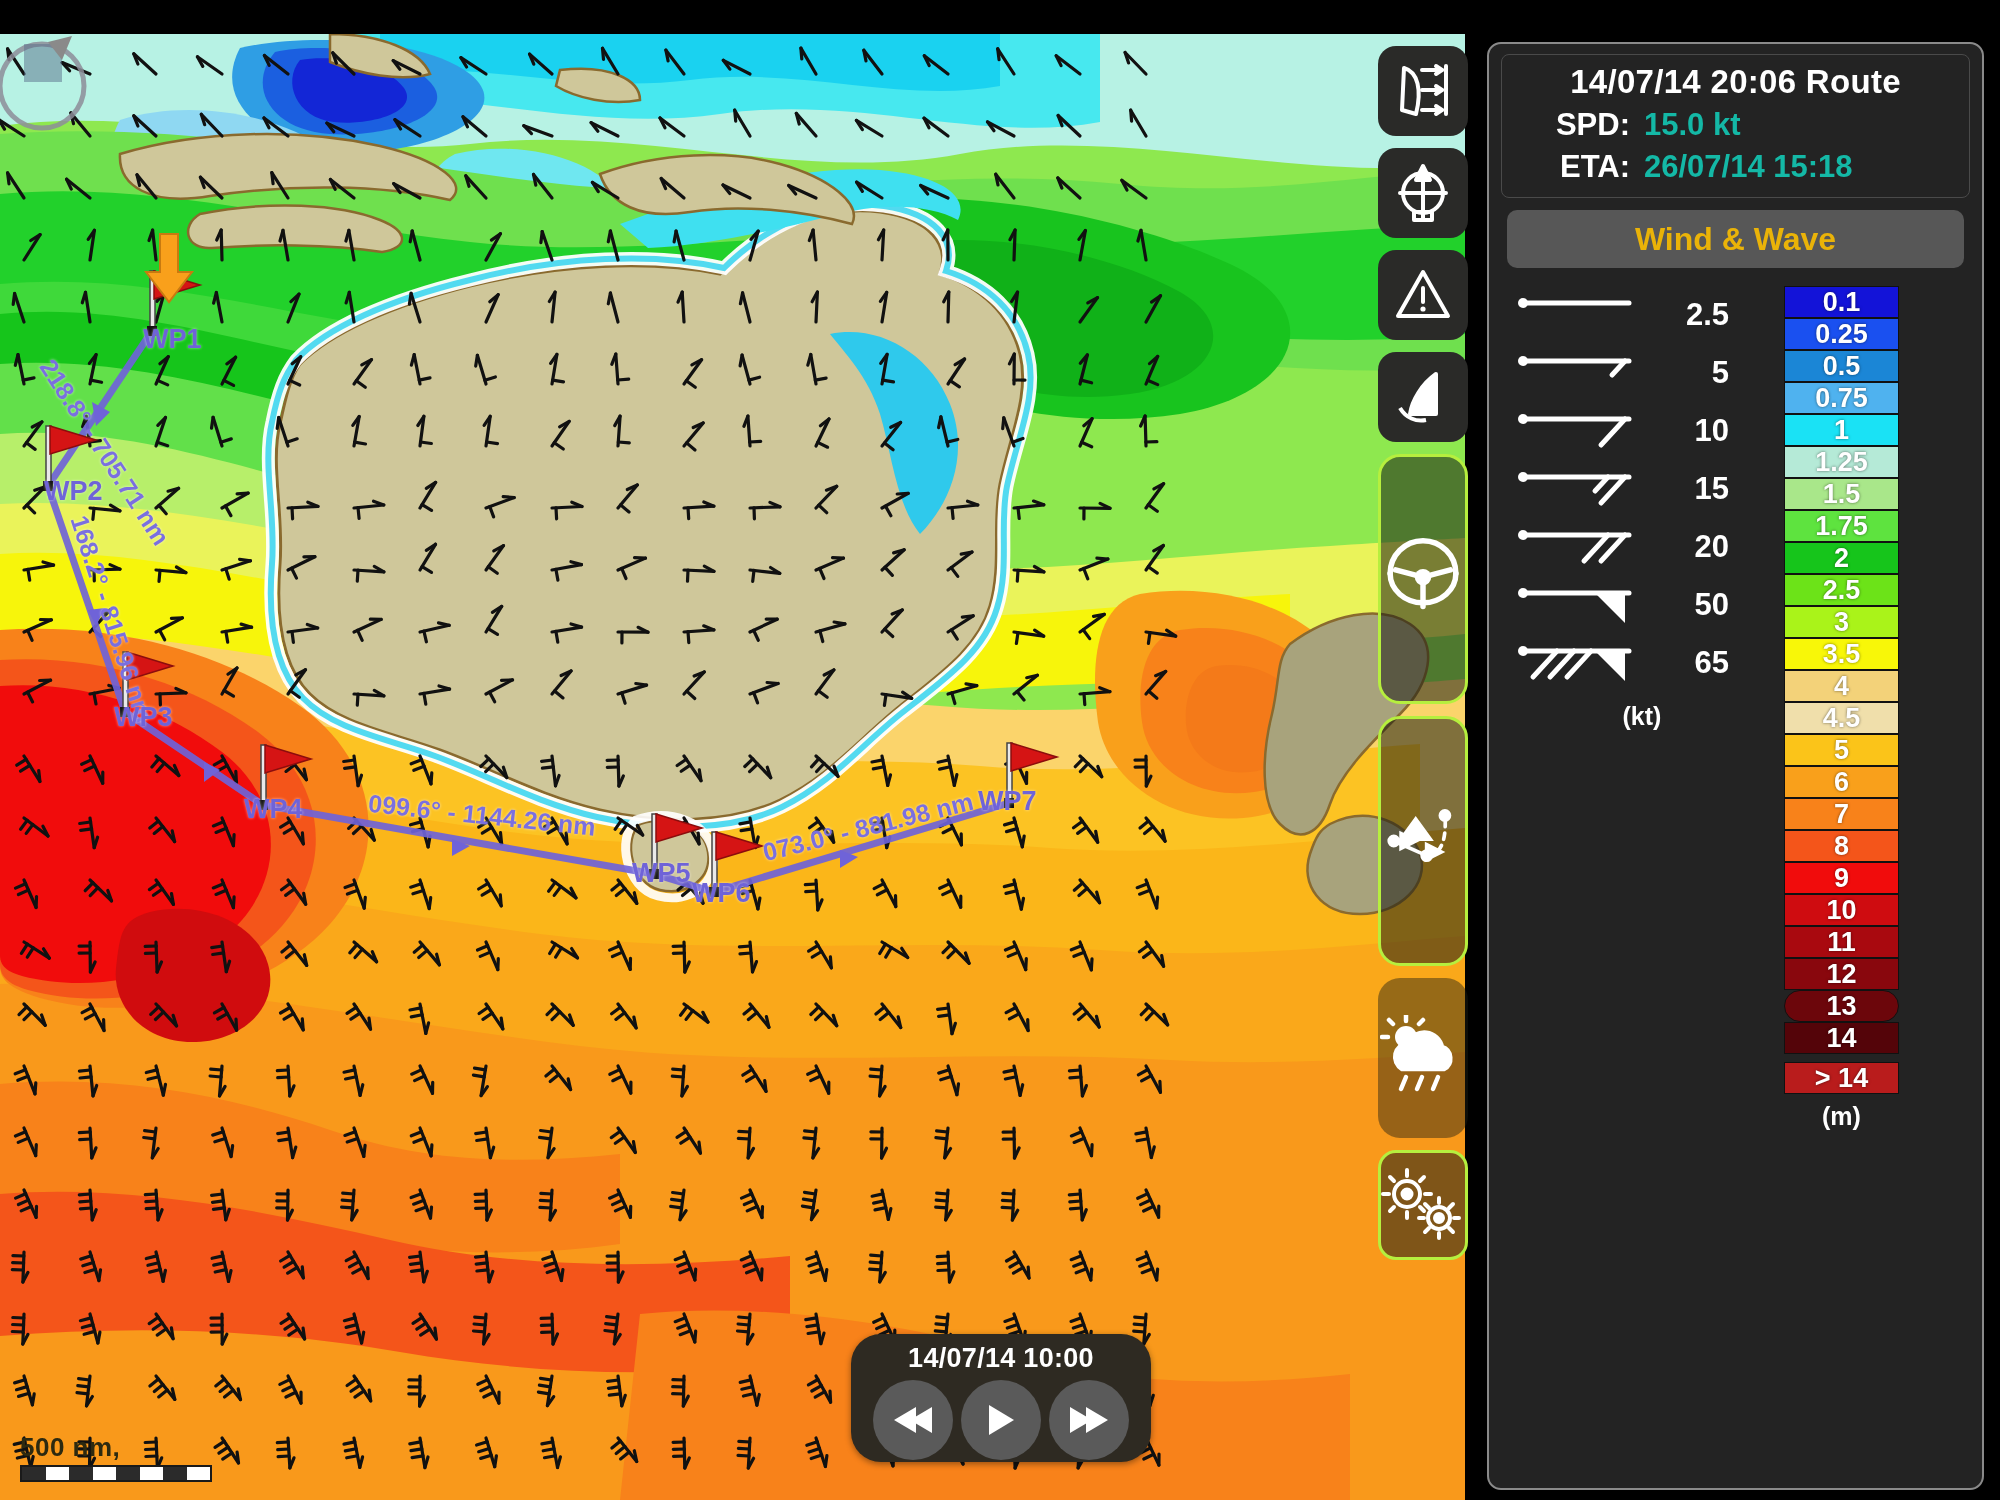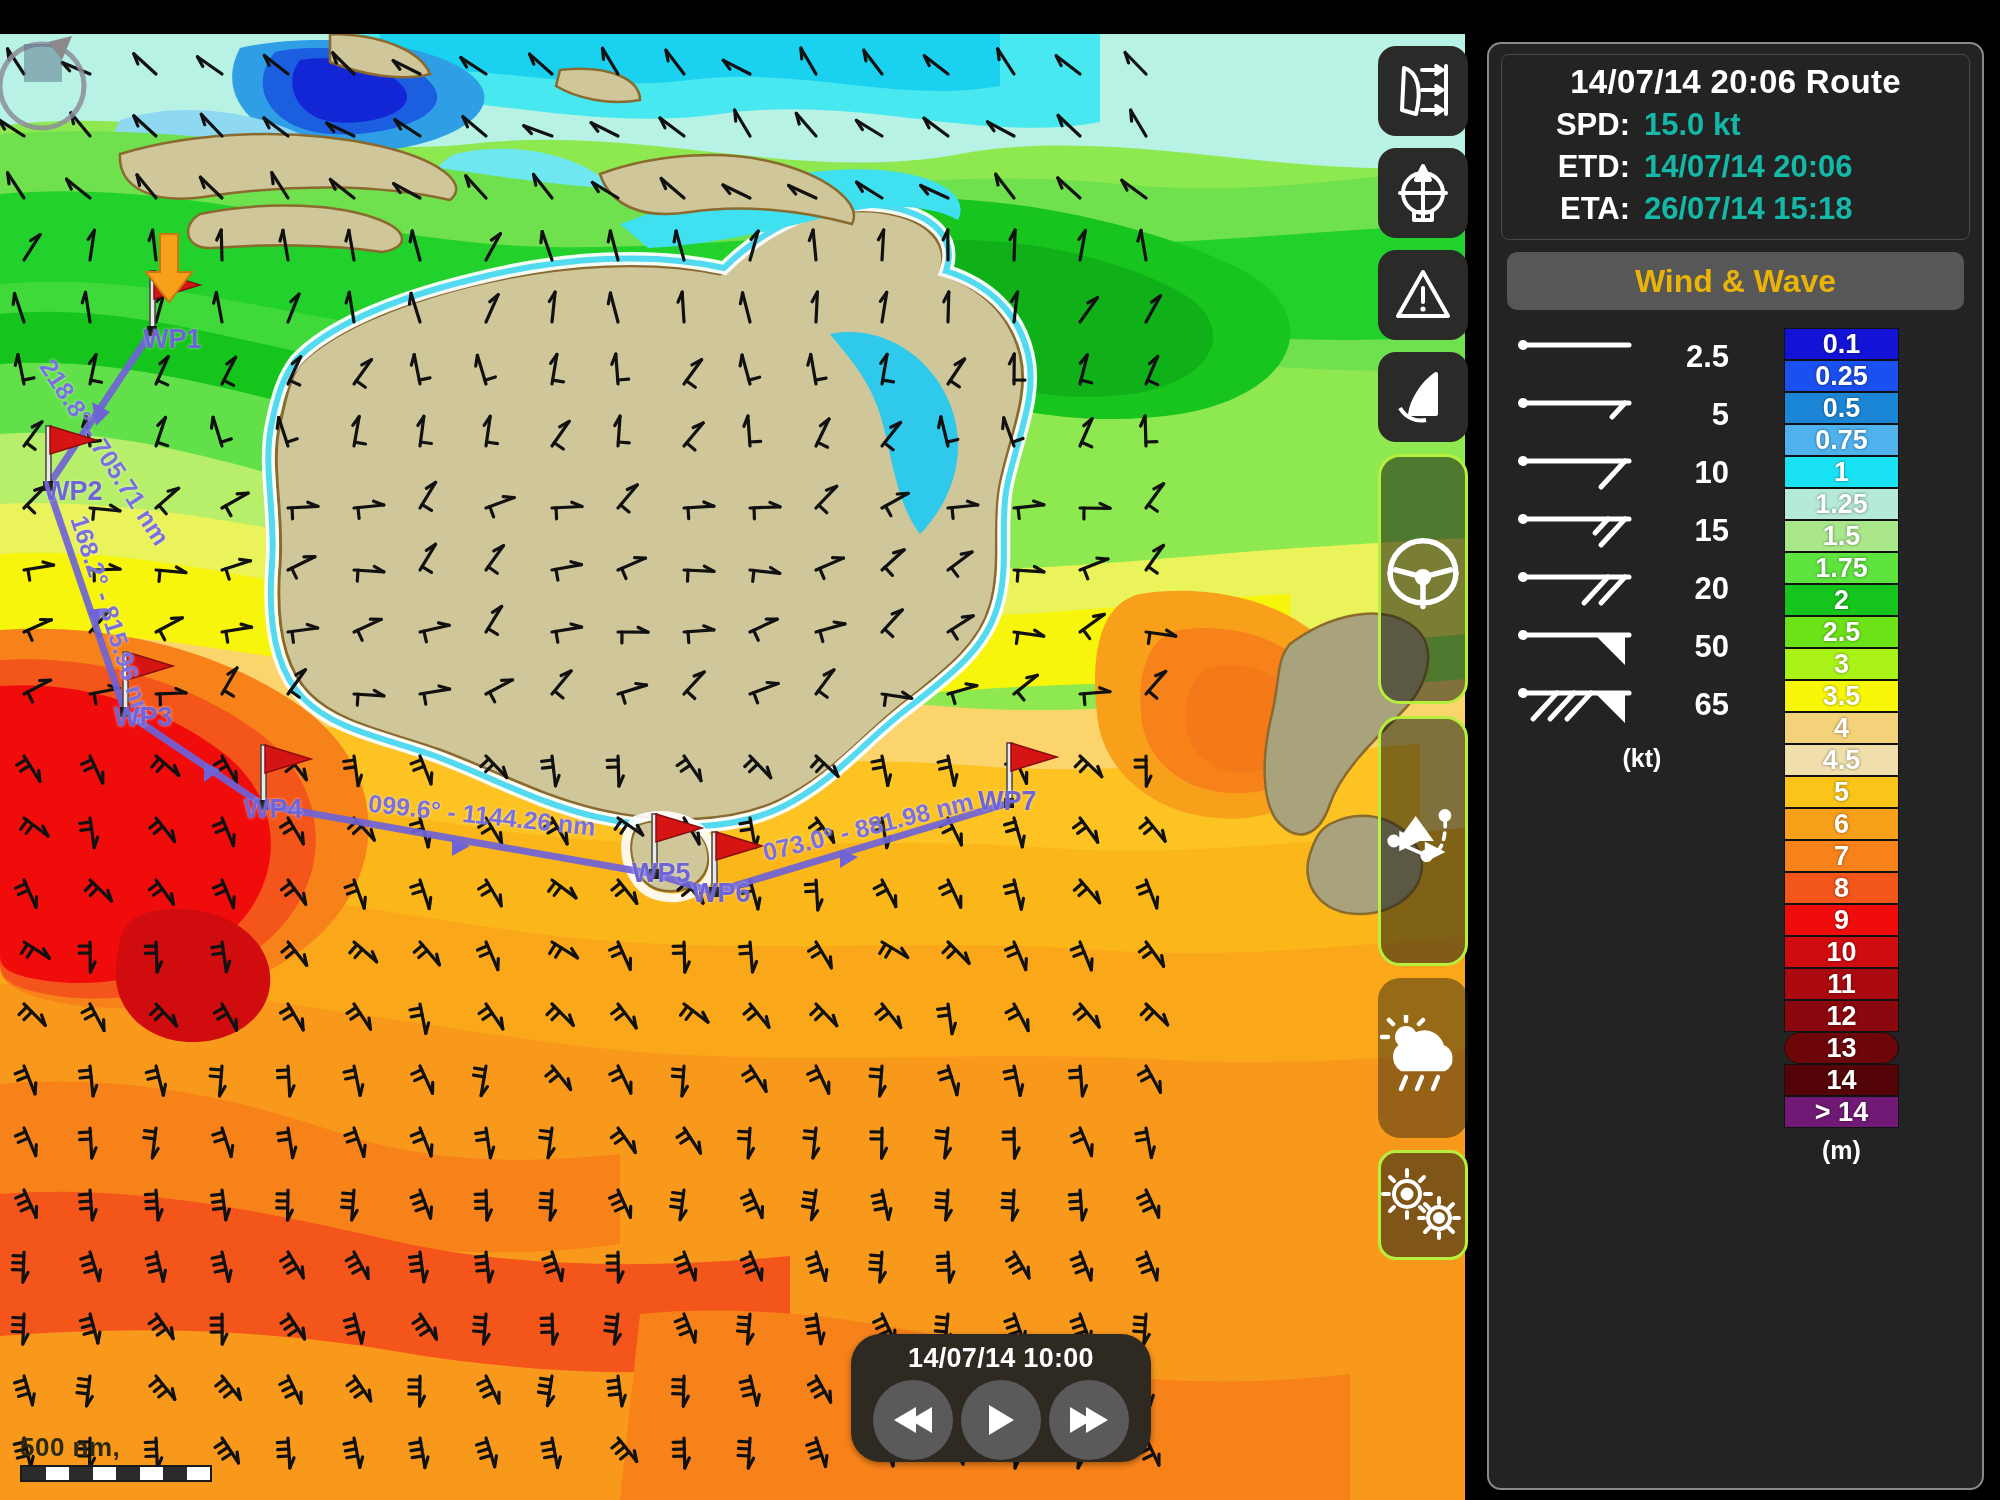--- a/index.html
+++ b/index.html
@@ -1844,24 +1844,20 @@
 
   <div class="panel">
 
     <div class="routebox">
       <div class="rtitle">14/07/14 20:06 Route</div>
       <div class="rrow">
         <span class="k">SPD:</span>
         <span class="v">15.0 kt</span>
       </div>
       <div class="rrow">
-        <span class="k">ETD:</span>
-        <span class="v">14/07/14 20:06</span>
-      </div>
-      <div class="rrow">
         <span class="k">ETA:</span>
         <span class="v">26/07/14 15:18</span>
       </div>
     </div>
 
     <div class="wwbtn">Wind &amp; Wave</div>
 
     <div class="legend">
       <div class="barbcol">
         <div id="barblist">
@@ -1947,19 +1943,19 @@
             <div class="sc-item" style="background: rgb(251, 196, 25);">5</div>
             <div class="sc-item" style="background: rgb(249, 160, 27);">6</div>
             <div class="sc-item" style="background: rgb(248, 130, 26);">7</div>
             <div class="sc-item" style="background: rgb(244, 85, 26);">8</div>
             <div class="sc-item" style="background: rgb(241, 12, 12);">9</div>
             <div class="sc-item" style="background: rgb(207, 12, 16);">10</div>
             <div class="sc-item" style="background: rgb(169, 9, 15);">11</div>
             <div class="sc-item" style="background: rgb(137, 7, 13);">12</div>
             <div class="sc-item" style="background: rgb(108, 6, 11); border-radius: 16px;">13</div>
             <div class="sc-item" style="background: rgb(84, 4, 9);">14</div>
-            <div class="sc-item" style="background: #701a75;">&gt; 14</div>
+            <div class="sc-item" style="background: #b91c1c; margin-top: 8px;">&gt; 14</div>
           </div>
         <div class="mlbl">(m)</div>
       </div>
     </div>
   </div>
 </div>
 
 </body></html>

